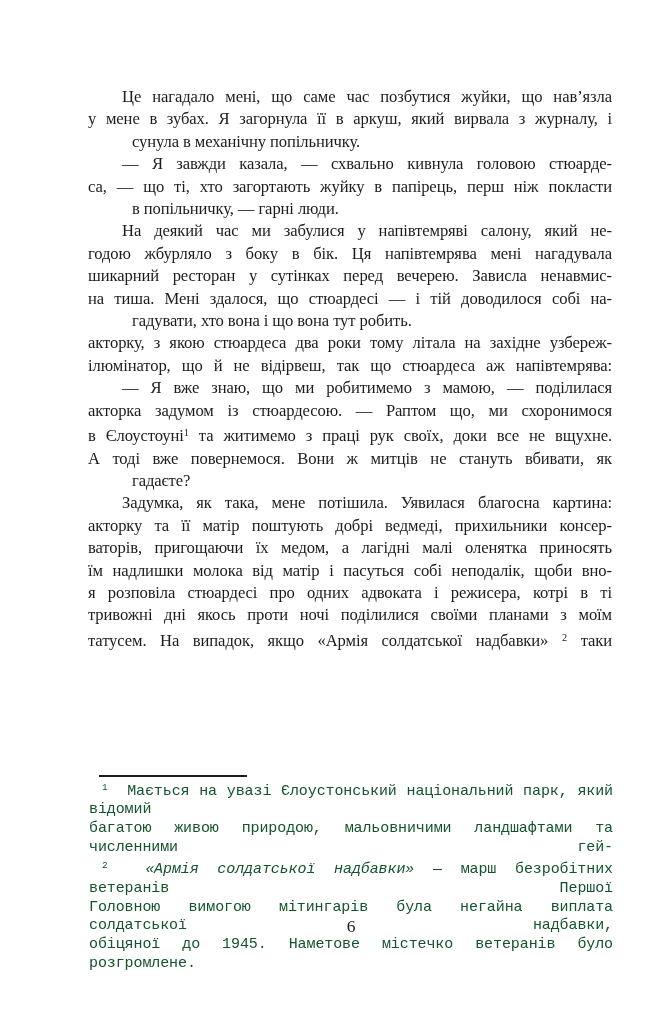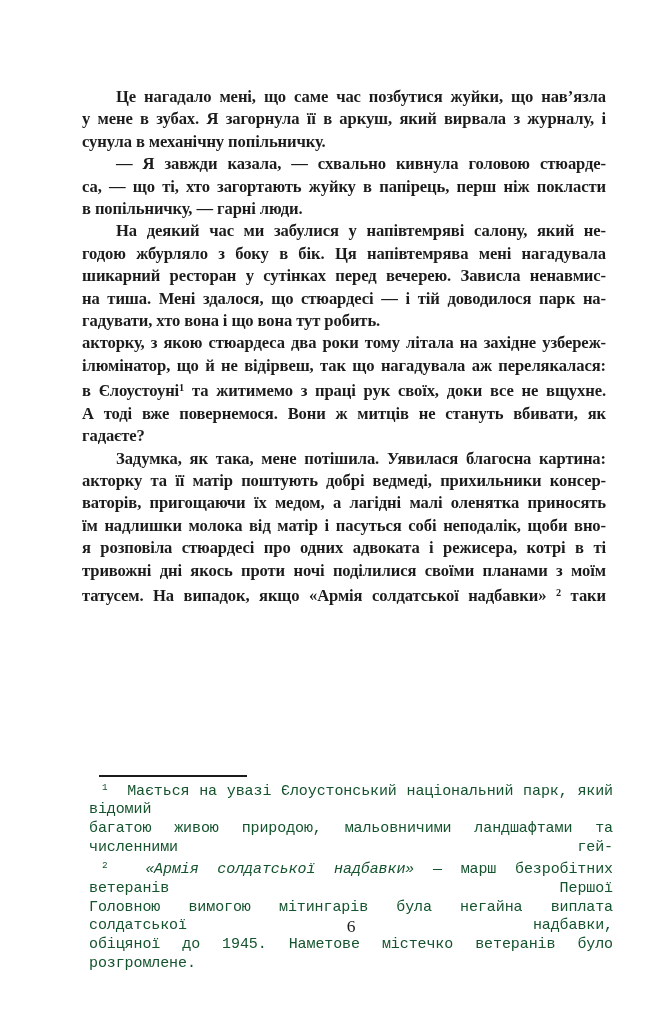--- a/index.html
+++ b/index.html
@@ -1,24 +1,24 @@
 <!DOCTYPE html>
 <html><head>
 <meta charset="utf-8">
 <style>
   html,body{margin:0;padding:0;}
   body{width:658px;height:1024px;background:#ffffff;overflow:hidden;position:relative;}
   .page{position:absolute;left:0;top:0;width:658px;height:1024px;background:#ffffff;}
-  .textblock{position:absolute;left:82px;top:86px;width:524px;font-weight:bold;}
+  .textblock{position:absolute;left:88px;top:86px;width:524px;}
   .line{
     font-family:"Liberation Serif","DejaVu Serif",serif;
     font-size:16.6px;line-height:22.4px;color:#1c1c1c;
     text-align:justify;text-align-last:justify;letter-spacing:-0.1px;
   }
-  .line.last{text-align-last:left;}
+  .line.last{text-align-last:left;margin-left:44px;}
   .line.ind{text-indent:34px;}
   .fnblock{position:absolute;left:89px;top:779px;width:524px;}
   .fnline{
     font-family:Liberation Mono, monospace;
     font-size:15px;line-height:18.7px;color:#14532d;
     text-align:justify;text-align-last:justify;letter-spacing:-0.1px;
   }
   .fnline.last{text-align-last:left;}
   .fnline.ind{text-indent:13px;}
   .sup{font-size:0.62em;vertical-align:0.5em;letter-spacing:0;}
@@ -36,24 +36,26 @@
   <div class="textblock" id="body-text">
       <div class="line ind"><span>Це нагадало мені, що саме час позбутися жуйки, що нав’язла</span></div>
       <div class="line"><span>у мене в зубах. Я загорнула її в аркуш, який вирвала з журналу, і</span></div>
       <div class="line last"><span>сунула в механічну попільничку.</span></div>
       <div class="line ind"><span>— Я завжди казала, — схвально кивнула головою стюарде-</span></div>
       <div class="line"><span>са, — що ті, хто загортають жуйку в папірець, перш ніж покласти</span></div>
       <div class="line last"><span>в попільничку, — гарні люди.</span></div>
       <div class="line ind"><span>На деякий час ми забулися у напівтемряві салону, який не-</span></div>
       <div class="line"><span>годою жбурляло з боку в бік. Ця напівтемрява мені нагадувала</span></div>
       <div class="line"><span>шикарний ресторан у сутінках перед вечерею. Зависла ненавмис-</span></div>
-      <div class="line"><span>на тиша. Мені здалося, що стюардесі — і тій доводилося парк на-</span></div>
+      <div class="line"><span>на тиша. Мені здалося, що стюардесі — і тій доводилося собі на-</span></div>
       <div class="line last"><span>гадувати, хто вона і що вона тут робить.</span></div>
       <div class="line"><span>акторку, з якою стюардеса два роки тому літала на західне узбереж-</span></div>
-      <div class="line"><span>ілюмінатор, що й не відірвеш, так що нагадувала аж перелякалася:</span></div>
+      <div class="line"><span>ілюмінатор, що й не відірвеш, так що стюардеса аж напівтемрява:</span></div>
+      <div class="line ind"><span>— Я вже знаю, що ми робитимемо з мамою, — поділилася</span></div>
+      <div class="line"><span>акторка задумом із стюардесою. — Раптом що, ми схоронимося</span></div>
       <div class="line"><span>в Єлоустоуні</span><span class="sup">1</span><span> та житимемо з праці рук своїх, доки все не вщухне.</span></div>
       <div class="line"><span>А тоді вже повернемося. Вони ж митців не стануть вбивати, як</span></div>
       <div class="line last"><span>гадаєте?</span></div>
       <div class="line ind"><span>Задумка, як така, мене потішила. Уявилася благосна картина:</span></div>
       <div class="line"><span>акторку та її матір поштують добрі ведмеді, прихильники консер-</span></div>
       <div class="line"><span>ваторів, пригощаючи їх медом, а лагідні малі оленятка приносять</span></div>
       <div class="line"><span>їм надлишки молока від матір і пасуться собі неподалік, щоби вно-</span></div>
       <div class="line"><span>я розповіла стюардесі про одних адвоката і режисера, котрі в ті</span></div>
       <div class="line"><span>тривожні дні якось проти ночі поділилися своїми планами з моїм</span></div>
       <div class="line"><span>татусем. На випадок, якщо «Армія солдатської надбавки» </span><span class="sup">2</span><span> таки</span></div>

